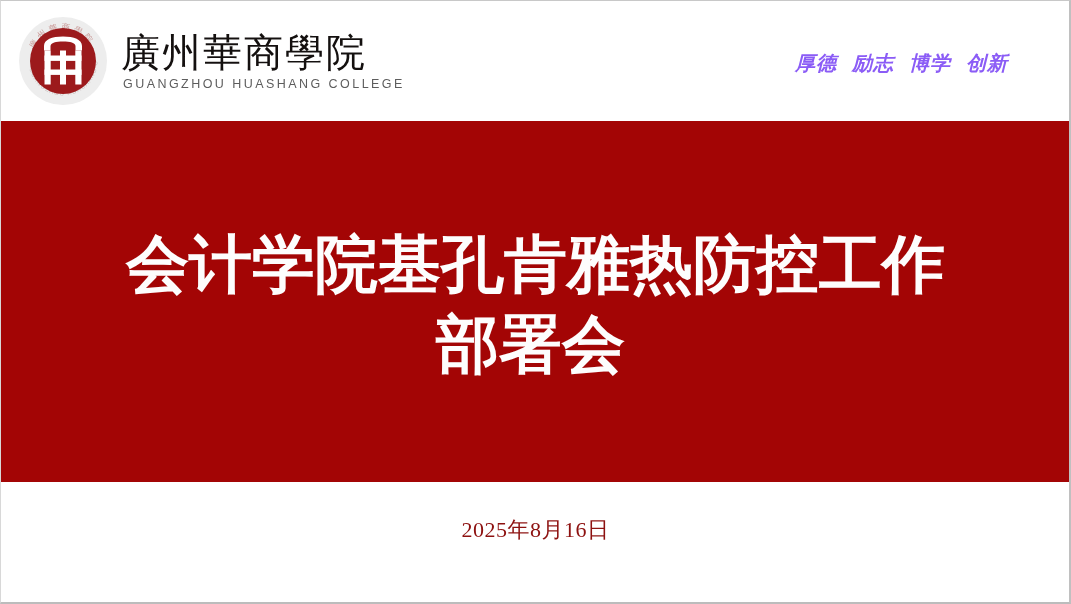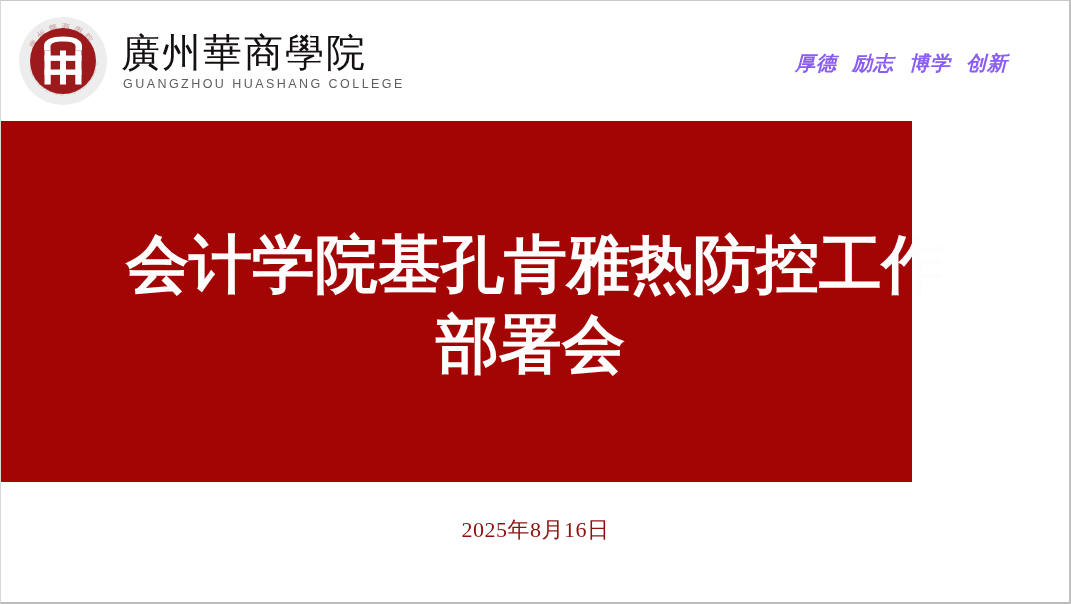--- a/index.html
+++ b/index.html
@@ -123,21 +123,21 @@
     white-space: nowrap;
   }
   .motto span { margin-right: 9px; }
   .motto span:last-child { margin-right: 0; }
 
   
   .banner {
     position: absolute;
     left: 0;
     top: 120px;
-    width: 911px;
+    width: 1069px;
     height: 361px;
     background: #a30505;
   }
 
   .title-wrap {
     position: absolute;
     left: 0;
     top: 104px;
     width: 1069px;
     text-align: center;

